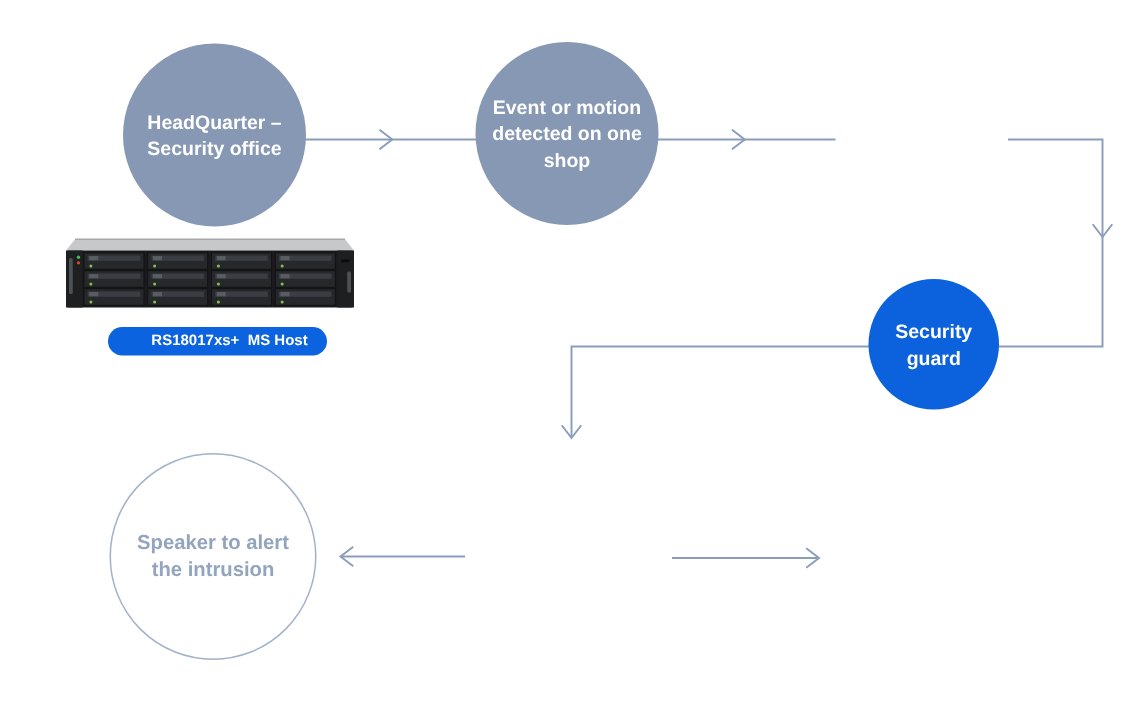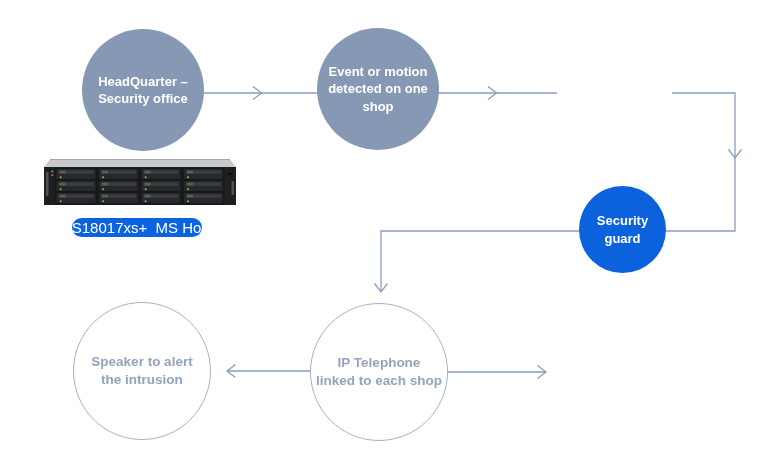--- a/index.html
+++ b/index.html
@@ -20,22 +20,22 @@
   #node-hq      { left:82px;  top:29px;  width:122px; height:122px; }
   #node-event   { left:317px; top:28px;  width:122px; height:122px; }
   #node-alert   { left:554px; top:28px;  width:122px; height:122px; }
   #node-guard   { left:579px; top:186px; width:87px;  height:87px; }
   #node-speaker { left:73px;  top:302px; width:138px; height:138px; }
   #node-phone   { left:310px; top:303px; width:138px; height:138px; }
   #node-police  { left:556px; top:302px; width:138px; height:138px; }
   .server-svg { position:absolute; left:40px; top:157px; width:200px; height:56px; z-index:1; }
   .device-pill {
     position:absolute; left:72px; top:218px; width:130px; height:19px; border-radius:10px;
-    background:var(--pill-blue,#0B63E0); color:#fff; font-size:15px; font-weight:normal;
-    display:flex; align-items:center; justify-content:center; white-space:pre; z-index:2;
+    background:var(--pill-blue,#0B63E0); color:#fff; font-size:10px; font-weight:bold;
+    display:flex; align-items:center; justify-content:center; white-space:pre; z-index:2;padding-left:16px;
   }
 </style>
 </head>
 <body>
 
 <div class="stage">
 
   <svg class="connector-layer" viewBox="0 0 765 470" xmlns="http://www.w3.org/2000/svg">
     <g>
       <path d="M200,93 L320,93"></path>
@@ -62,22 +62,20 @@
 
   <div class="node filled" id="node-hq">HeadQuarter –
 Security office</div>
   <div class="node filled" id="node-event">Event or motion
 detected on one
 shop</div>
   <div class="node outline" id="node-speaker">Speaker to alert
 the intrusion</div>
   <div class="node blue" id="node-guard">Security
 guard</div>
-  <div class="node outline" id="node-phone">IP Telephone
-linked to each shop</div>
 
   <svg class="server-svg" viewBox="0 0 200 56" xmlns="http://www.w3.org/2000/svg">
     <defs>
       <g id="bay">
         <rect width="40" height="11" fill="#26282b" stroke="#101113" stroke-width="0.6"></rect>
         <rect x="2.5" y="1.8" width="35" height="3.6" fill="#3a3d41"></rect>
         <rect x="3.5" y="2.2" width="6" height="2.8" fill="#595d62"></rect>
         <circle cx="4.6" cy="8.8" r="1" fill="#8bc34a"></circle>
       </g>
     </defs>

